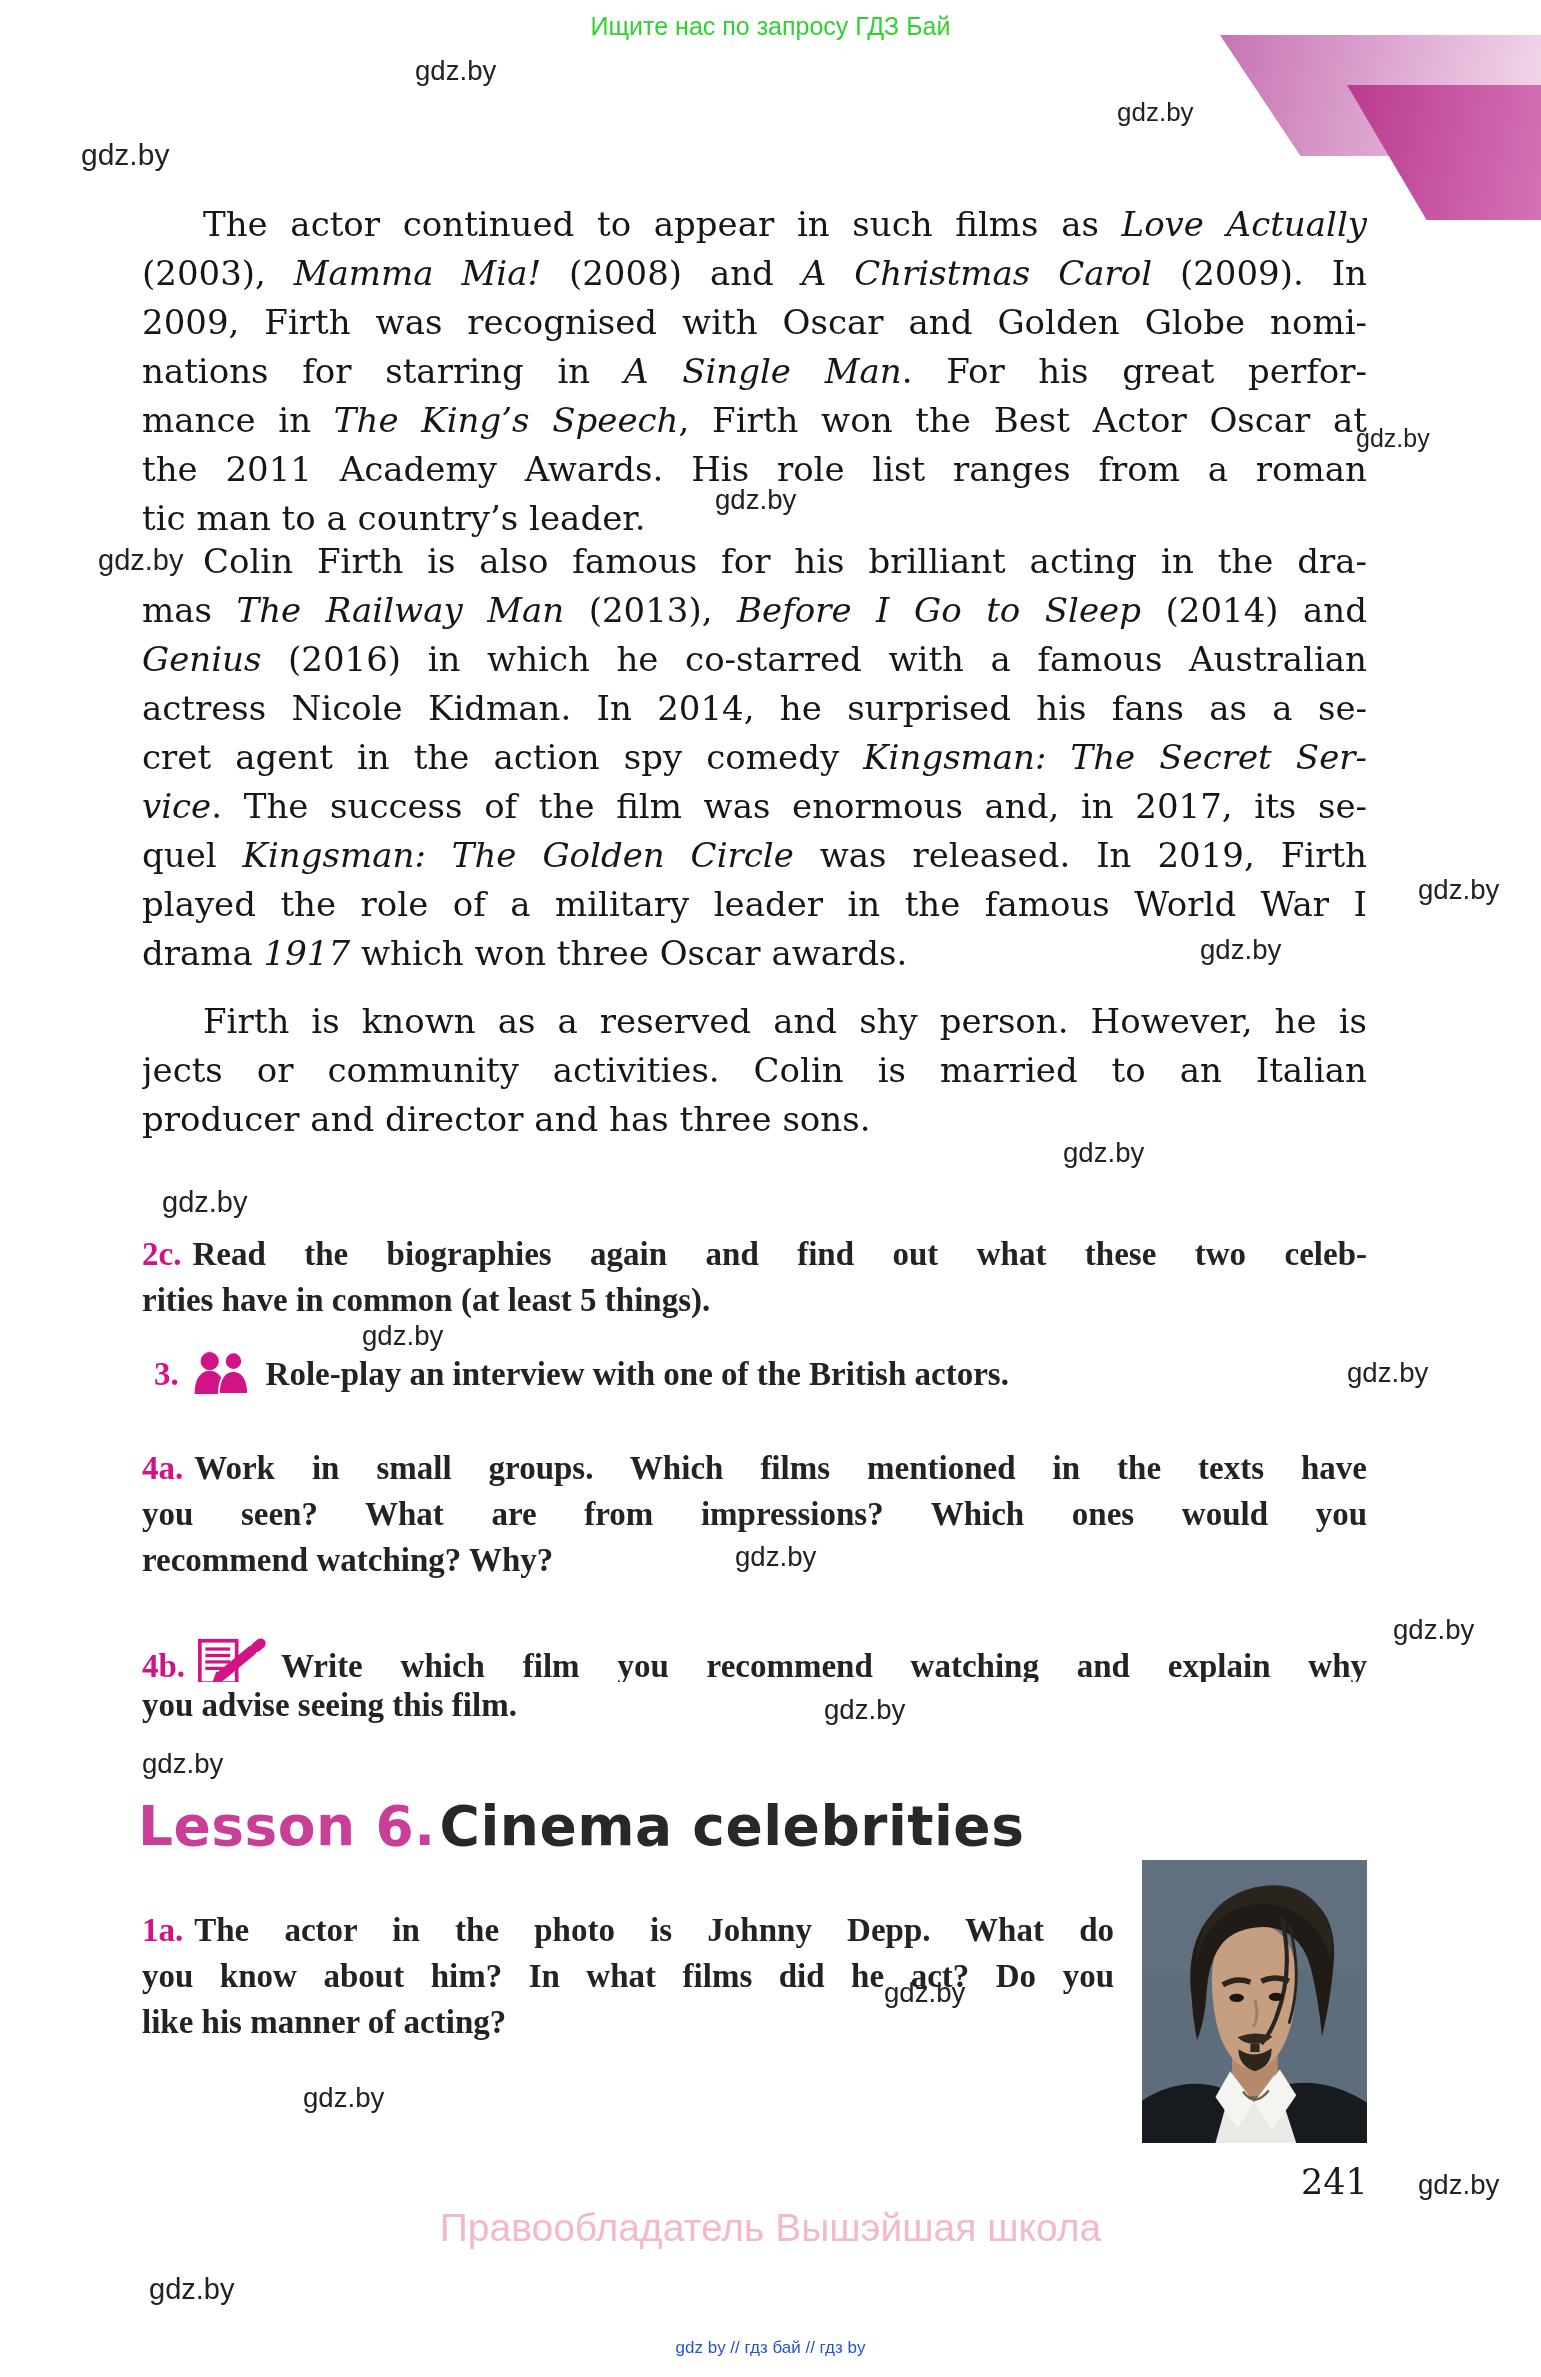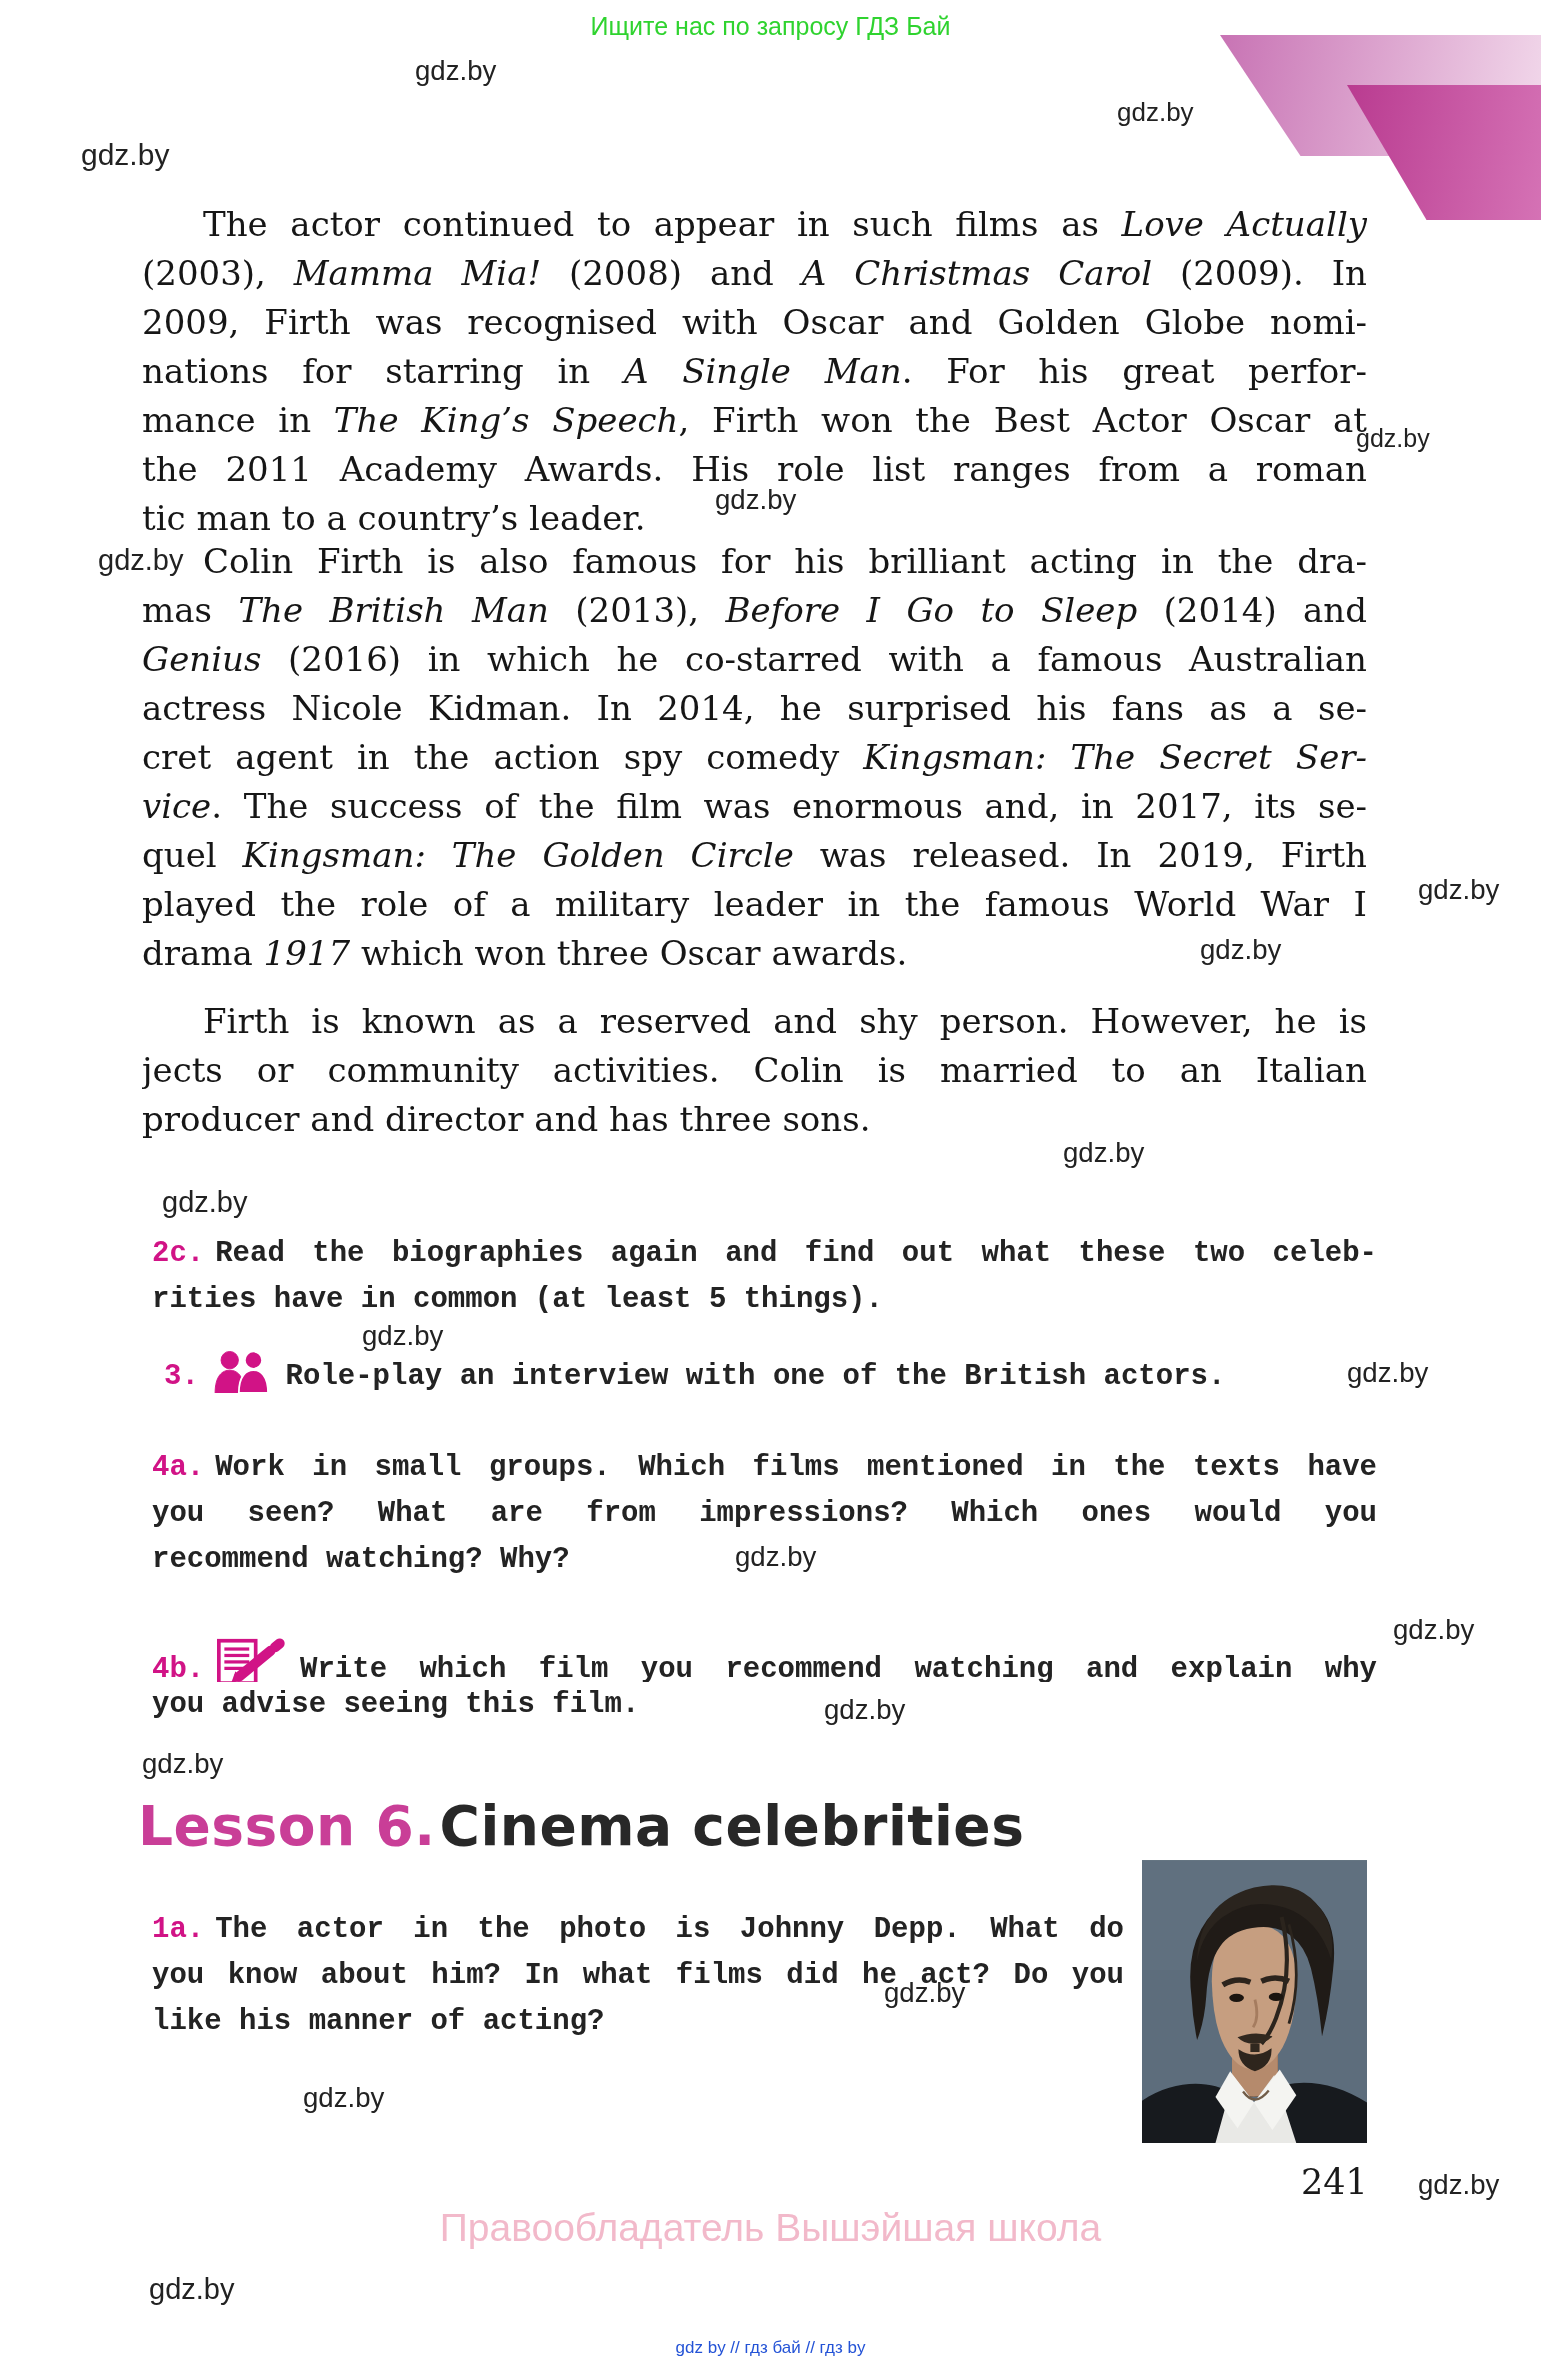--- a/index.html
+++ b/index.html
@@ -24,22 +24,22 @@
   
   .para{position:absolute;left:142px;width:1225px;z-index:2;
     font-family:"DejaVu Serif",serif;font-size:34px;color:#161616;}
   .ln{height:49px;line-height:49px;overflow:hidden;text-align:justify;white-space:nowrap;}
   .ln.j{white-space:normal;}
   .ln.j::after{content:"";display:inline-block;width:100%;vertical-align:top;}
   .ln.last{text-align:left;}
   .ind{text-indent:61px;}
   .it{font-style:italic;}
   
-  .ex{position:absolute;left:152px;z-index:2;
-    font-family:Liberation Mono, monospace;font-weight:700;font-size:29px;color:#232323;}
+  .ex{position:absolute;left:142px;z-index:2;
+    font-family:Liberation Serif, serif;font-weight:700;font-size:33px;color:#232323;}
   .xln{height:46px;line-height:46px;overflow:hidden;text-align:justify;white-space:nowrap;}
   .xln.j{white-space:normal;}
   .xln.j::after{content:"";display:inline-block;width:100%;vertical-align:top;}
   .xln.last{text-align:left;}
   .num{color:var(--accent);margin-right:11px;}
   .exicon{display:inline-block;vertical-align:-9.2px;margin:0 13px 0 1.8px;}
   
   .lesson{position:absolute;left:138px;top:1794px;z-index:2;
     font-family:"DejaVu Sans",sans-serif;font-weight:700;font-size:55px;letter-spacing:0.5px;}
   .lnum{color:var(--lesson);margin-right:4px;}
@@ -93,21 +93,21 @@
         <div class="ln j ind">The actor continued to appear in such films as <span class="it">Love Actually</span></div>
         <div class="ln j">(2003), <span class="it">Mamma Mia!</span> (2008) and <span class="it">A Christmas Carol</span> (2009). In</div>
         <div class="ln j">2009, Firth was recognised with Oscar and Golden Globe nomi-</div>
         <div class="ln j">nations for starring in <span class="it">A Single Man</span>. For his great perfor-</div>
         <div class="ln j">mance in <span class="it">The King’s Speech</span>, Firth won the Best Actor Oscar at</div>
         <div class="ln j">the 2011 Academy Awards. His role list ranges from a roman</div>
         <div class="ln last">tic man to a country’s leader.</div>
       </div>
       <div class="para" style="top: 537px;">
         <div class="ln j ind">Colin Firth is also famous for his brilliant acting in the dra-</div>
-        <div class="ln j">mas <span class="it">The British Man</span> (2013), <span class="it">Before I Go to Sleep</span> (2014) and</div>
+        <div class="ln j">mas <span class="it">The Railway Man</span> (2013), <span class="it">Before I Go to Sleep</span> (2014) and</div>
         <div class="ln j"><span class="it">Genius</span> (2016) in which he co-starred with a famous Australian</div>
         <div class="ln j">actress Nicole Kidman. In 2014, he surprised his fans as a se-</div>
         <div class="ln j">cret agent in the action spy comedy <span class="it">Kingsman: The Secret Ser-</span></div>
         <div class="ln j"><span class="it">vice</span>. The success of the film was enormous and, in 2017, its se-</div>
         <div class="ln j">quel <span class="it">Kingsman: The Golden Circle</span> was released. In 2019, Firth</div>
         <div class="ln j">played the role of a military leader in the famous World War I</div>
         <div class="ln last">drama <span class="it">1917</span> which won three Oscar awards.</div>
       </div>
       <div class="para" style="top: 997px;">
         <div class="ln j ind">Firth is known as a reserved and shy person. However, he is</div>

